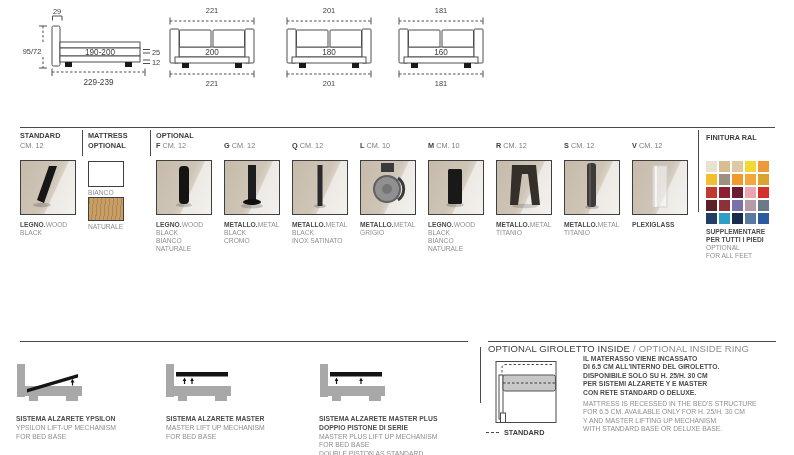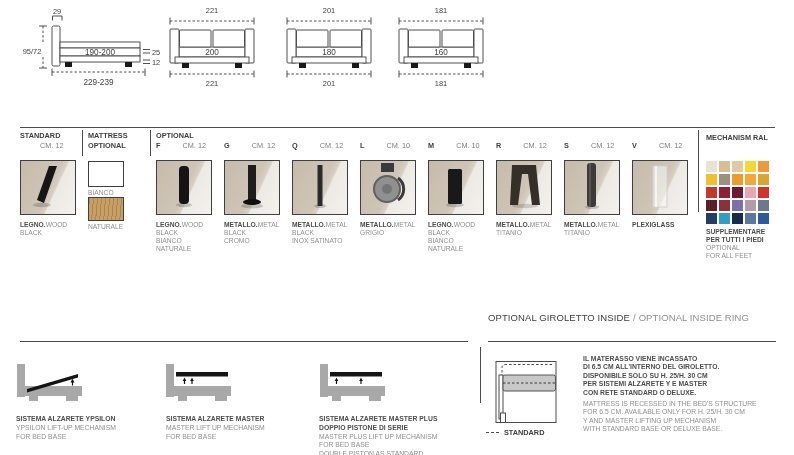--- a/index.html
+++ b/index.html
@@ -11,21 +11,21 @@
   .t-it{color:#3d3d3d;}
   .t-en{color:#8e8e8e;}
   .sep{color:#8e8e8e;margin:0 3px;}
   .rule{position:absolute;height:1px;background:#4a4a4a;}
   .vrule{position:absolute;width:1px;background:#4a4a4a;}
   
   .col{position:absolute;top:131px;width:64px;}
   .head1{position:absolute;top:0;left:0;font-size:7.3px;font-weight:700;color:#3d3d3d;white-space:nowrap;}
   .head2{position:absolute;top:9.5px;left:0;font-size:7.3px;white-space:nowrap;}
   .head2 .letter{font-weight:700;color:#3d3d3d;}
-  .head2 .size{color:#7d7d7d;margin-left:20px;}
+  .head2 .size{color:#7d7d7d;}
   .photo{position:absolute;top:29px;left:0;width:54px;height:53px;border:1px solid #3f3f3f;
          background:linear-gradient(115deg,#c6bbab 0%,#cfc5b6 52%,#d8d0c4 60%,#edeae5 62%,#f3f1ed 100%);}
   .flabel{position:absolute;top:90px;left:0;font-size:6.7px;line-height:8px;white-space:nowrap;}
   .mat-it{font-weight:700;color:#4c4c4c;}
   .mat-en{color:#8e8e8e;}
   .fin{color:#8e8e8e;}
   .swatch{position:absolute;left:0;width:36px;border:1px solid #3f3f3f;box-sizing:border-box;}
   .wood{background-image:repeating-linear-gradient(95deg,rgba(122,76,28,.30) 0 1px,rgba(0,0,0,0) 1px 4px);}
   .swlabel{position:absolute;left:0;font-size:6.7px;color:#8e8e8e;white-space:nowrap;}
   
@@ -282,21 +282,21 @@
         <rect x="20" y="5" width="14" height="41" fill="rgba(250,250,252,0.55)" stroke="#d0d0d2"></rect>
         <line x1="23" y1="5" x2="23" y2="46" stroke="rgba(255,255,255,0.85)" stroke-width="1.5"></line>
       </svg>
     </div>
     <div class="flabel">
       <div><span class="mat-it">PLEXIGLASS</span><span class="mat-en"></span></div>
     </div>
   </div>
 
   <div class="vrule" style="left:698px;top:130px;height:82px"></div>
-  <div class="head1" style="position:absolute;left:706px;top:133px">MECHANISM RAL</div>
+  <div class="head1" style="position:absolute;left:706px;top:133px">FINITURA RAL</div>
   <div class="ral-grid">
     <div class="ral-cell" style="background-color: rgb(232, 227, 209);"></div>
     <div class="ral-cell" style="background-color: rgb(216, 191, 147);"></div>
     <div class="ral-cell" style="background-color: rgb(223, 201, 161);"></div>
     <div class="ral-cell" style="background-color: rgb(243, 215, 51);"></div>
     <div class="ral-cell" style="background-color: rgb(240, 153, 59);"></div>
     <div class="ral-cell" style="background-color: rgb(242, 192, 46);"></div>
     <div class="ral-cell" style="background-color: rgb(156, 144, 130);"></div>
     <div class="ral-cell" style="background-color: rgb(240, 154, 41);"></div>
     <div class="ral-cell" style="background-color: rgb(242, 167, 61);"></div>
@@ -370,21 +370,21 @@
   <div class="mech-label" style="left:319px">
     <div class="ml-it">SISTEMA ALZARETE MASTER PLUS</div>
     <div class="ml-it">DOPPIO PISTONE DI SERIE</div>
     <div class="ml-en">MASTER PLUS  LIFT UP MECHANISM</div>
     <div class="ml-en">FOR BED BASE</div>
     <div class="ml-en">DOUBLE PISTON AS STANDARD</div>
   </div>
 
   <div class="vrule" style="left:480px;top:347px;height:56px"></div>
 
-  <div class="sec-title" style="left:488px;top:312px">
+  <div class="sec-title" style="left:488px;top:343px">
     <span class="t-it">OPTIONAL GIROLETTO INSIDE</span><span class="sep">/</span><span class="t-en">OPTIONAL INSIDE RING</span>
   </div>
   <div class="rule" style="left:488px;top:341px;width:288px"></div>
 
   <svg class="abs" style="left:494px;top:355px" width="64" height="72" viewBox="0 0 64 72">
     <rect x="2" y="6.5" width="60" height="61" stroke="#4a4a4a" fill="none"></rect>
     <path d="M8,22 V13 Q8,9.5 12,9.5 H60" stroke="#4a4a4a" stroke-dasharray="2.5 2" fill="none"></path>
     <rect x="5" y="20" width="4" height="44" fill="#ffffff" stroke="#4a4a4a"></rect>
     <rect x="9" y="20" width="52.5" height="16" rx="2" fill="#c8c8c8" stroke="#555555"></rect>
     <path d="M9,28 H61.5" stroke="#3a3a3a" stroke-dasharray="2.5 2"></path>

